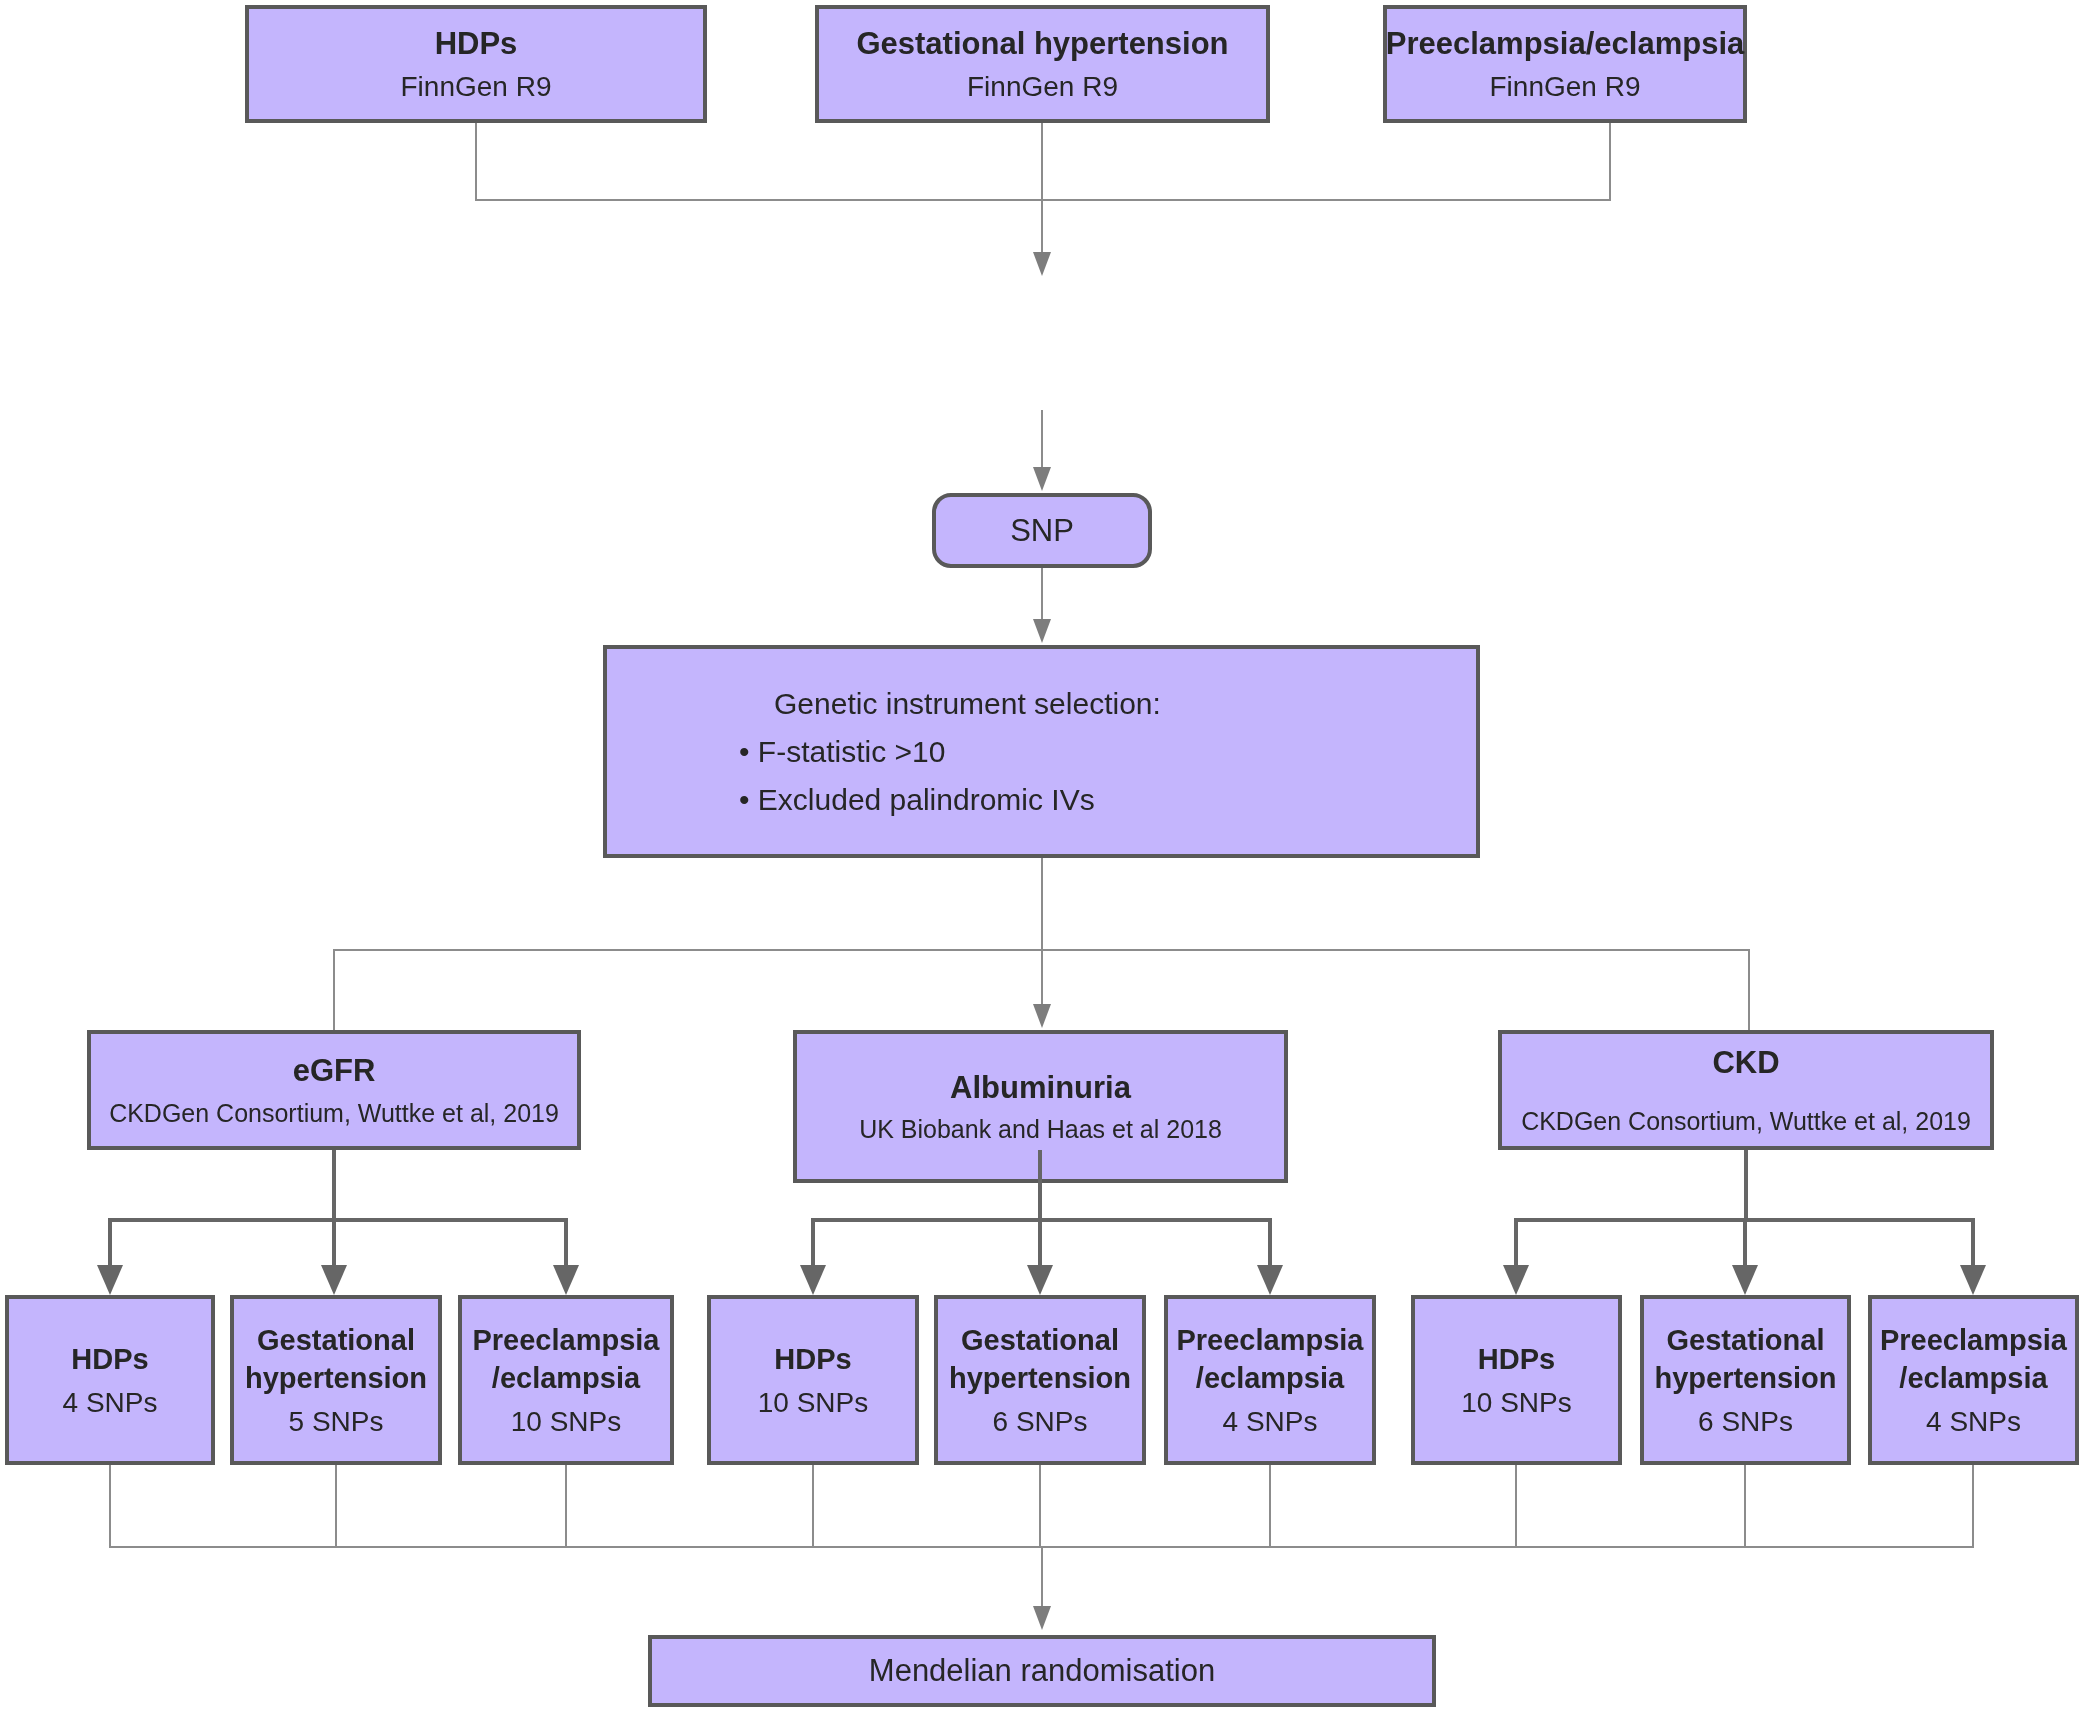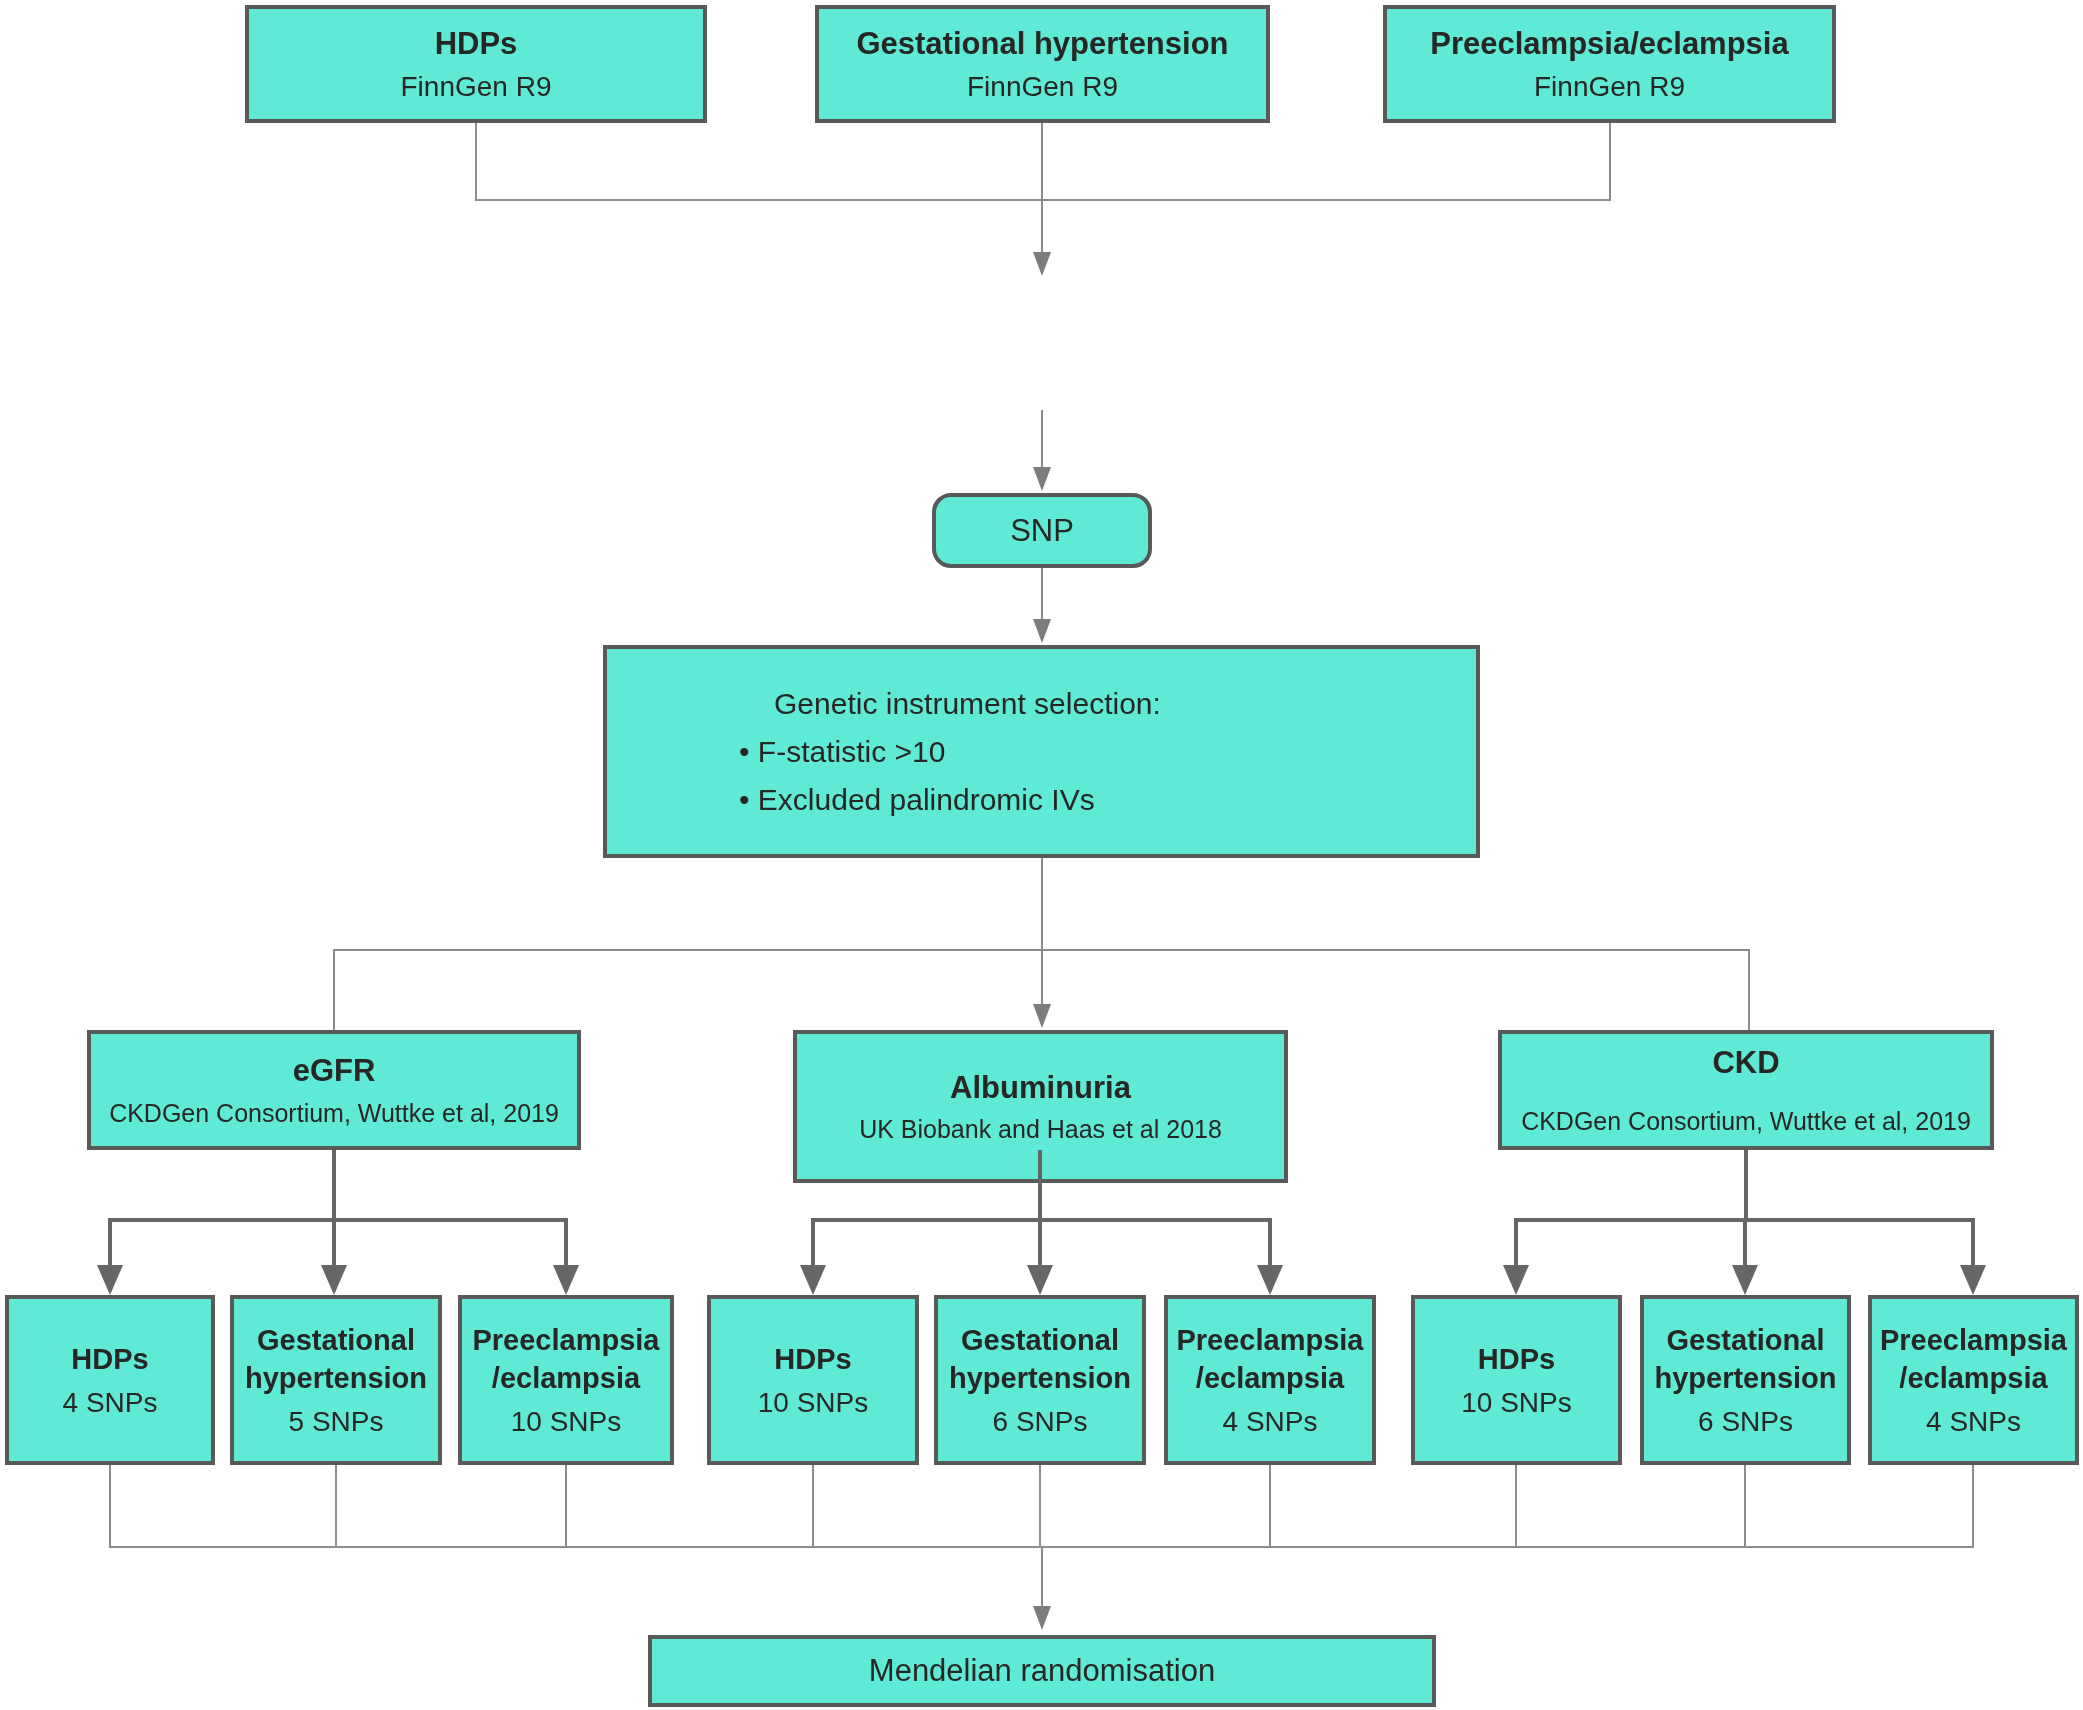--- a/index.html
+++ b/index.html
@@ -6,21 +6,21 @@
   #canvas{
     position:relative;
     width:2083px;height:1710px;
     background:#ffffff;
     font-family:"Liberation Sans", sans-serif;
     color:#262626;
     overflow:hidden;
   }
   .box{
     position:absolute;
-    background:#5eead4;
+    background:#c4b5fd;
     border:4px solid #595959;
     box-sizing:border-box;
     display:flex;
     flex-direction:column;
     align-items:center;
     justify-content:center;
     text-align:center;
   }
   .box .title{font-weight:bold;font-size:31px;line-height:1.2;}
   .box .subtitle{font-size:28px;line-height:1.2;margin-top:8px;}
@@ -64,21 +64,21 @@
 <div id="canvas">
 
   <div class="box" style="left:245px;top:5px;width:462px;height:118px;">
     <div class="title">HDPs</div>
     <div class="subtitle">FinnGen R9</div>
   </div>
   <div class="box" style="left:815px;top:5px;width:455px;height:118px;">
     <div class="title">Gestational hypertension</div>
     <div class="subtitle">FinnGen R9</div>
   </div>
-  <div class="box" style="left:1383px;top:5px;width:453px;height:118px;">
+  <div class="box" style="left:1383px;top:5px;width:364px;height:118px;">
     <div class="title">Preeclampsia/eclampsia</div>
     <div class="subtitle">FinnGen R9</div>
   </div>
 
   <div class="vline thin" style="left:475px;top:123px;height:78px;"></div>
   <div class="vline thin" style="left:1041px;top:123px;height:78px;"></div>
   <div class="vline thin" style="left:1609px;top:123px;height:78px;"></div>
   <div class="hline thin" style="left:475px;top:199px;width:1136px;"></div>
   <div class="vline thin" style="left:1041px;top:199px;height:56px;"></div>
   <div class="ah" style="left:1033px;top:252px;"></div>

